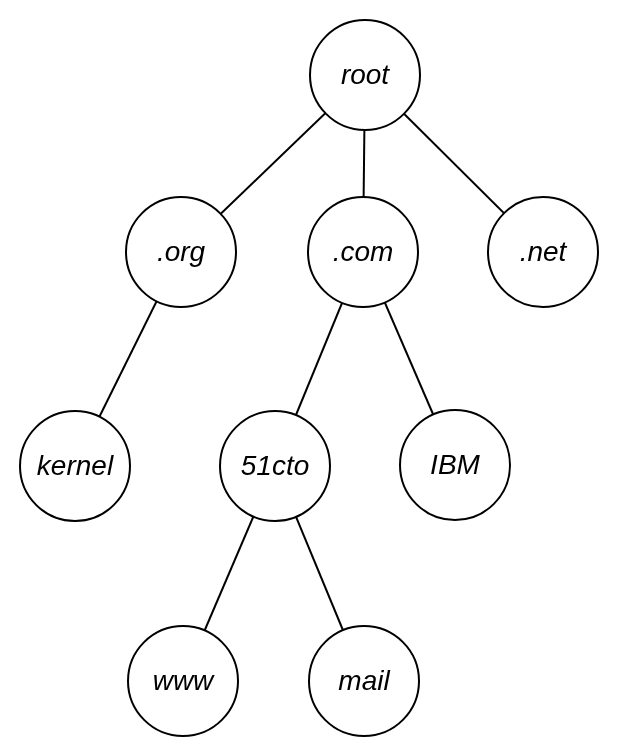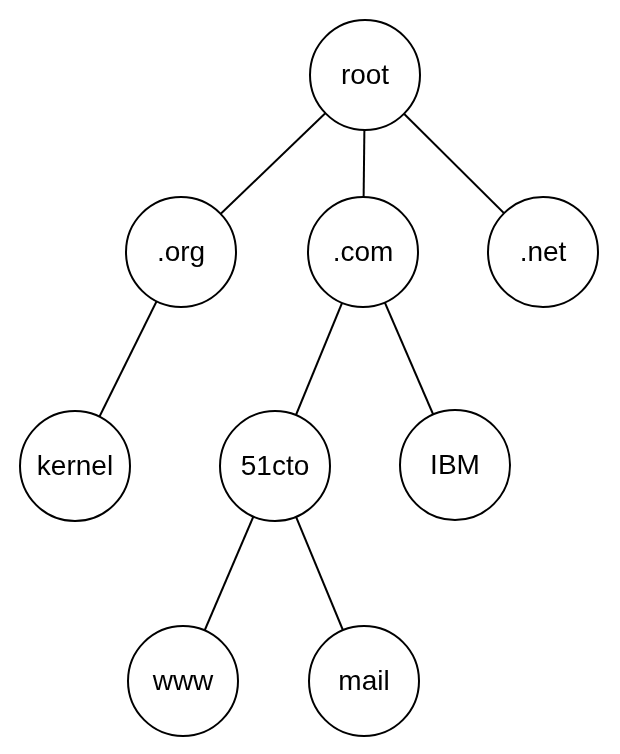--- a/index.html
+++ b/index.html
@@ -6,20 +6,21 @@
     margin: 0;
     padding: 0;
     background: #ffffff;
   }
   .canvas {
     position: relative;
     width: 620px;
     height: 754px;
     background: #ffffff;
     overflow: hidden;
+    font-style: italic;
   }
   svg {
     display: block;
   }
   .edge {
     stroke: #000000;
     stroke-width: 2;
     fill: none;
   }
   .node-circle {

